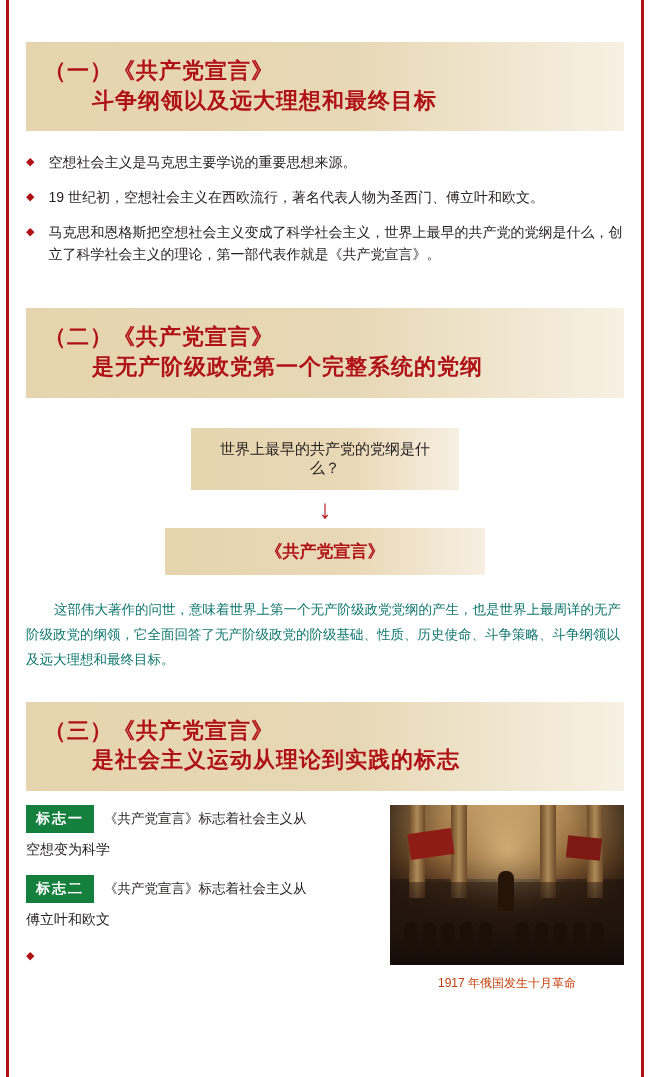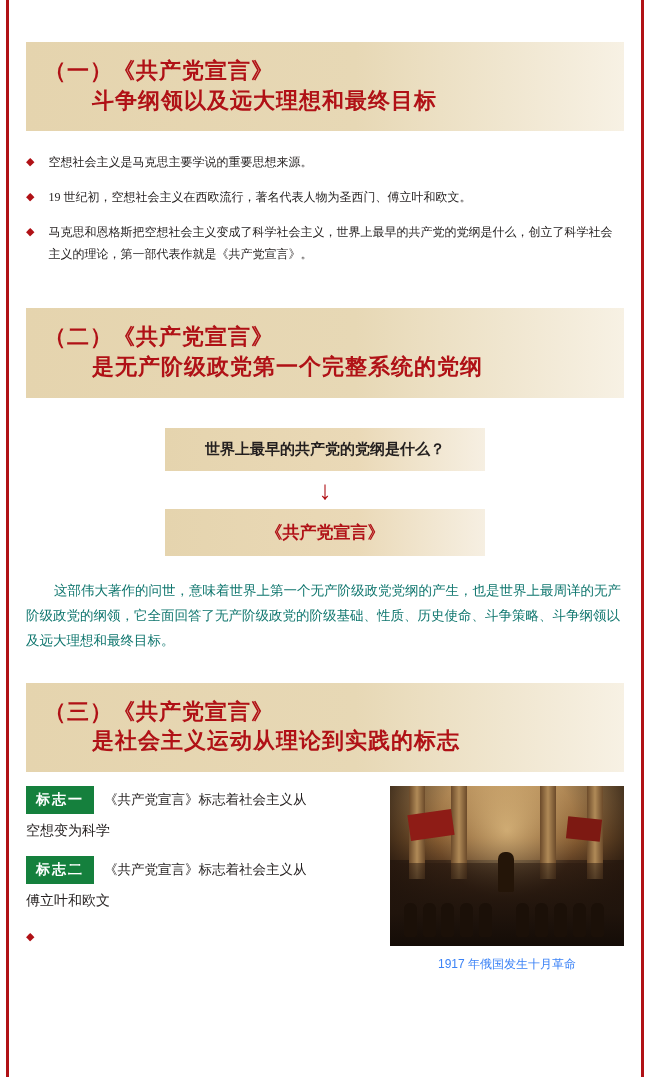--- a/index.html
+++ b/index.html
@@ -67,42 +67,40 @@
     margin-bottom: 13px;
   }
   .diamond {
     color: #b01116;
     font-size: 11px;
     line-height: 20px;
     margin-right: 14px;
     flex: 0 0 auto;
   }
   .bullet-text {
-    font-size: 12px;
+    font-size: 14px;
     line-height: 22px;
     color: #231f1f;
     flex: 1 1 auto;
-    font-family: Liberation Serif, serif;
   }
 
   
   .flow {
     text-align: center;
   }
   .flow-box {
     display: inline-block;
     background: linear-gradient(to right, #e5d4ae 0%, #ead9b7 60%, #f6efe2 100%);
     padding: 12px 26px;
     font-size: 15px;
     color: #231f1f;
     box-sizing: border-box;
   }
   .flow-box.wide {
-    width: 320px;
-    font-weight: bold;
+    width: 268px;
   }
   .flow-box.result {
     width: 320px;
     color: #b01116;
     font-weight: bold;
     font-size: 17px;
   }
   .arrow-down {
     color: #b01116;
     font-size: 26px;
@@ -215,21 +213,21 @@
     right: 10%;
     top: 20%;
     width: 34px;
     height: 22px;
     background: #7d1912;
     transform: rotate(6deg);
   }
   .caption {
     text-align: center;
     font-size: 12px;
-    color: #3b82f6;
+    color: #c2410c;
     margin-top: 10px;
   }
 
   .final-bullet {
     display: flex;
     align-items: flex-start;
     margin-top: 6px;
   }
   .final-text {
     font-size: 13.5px;

